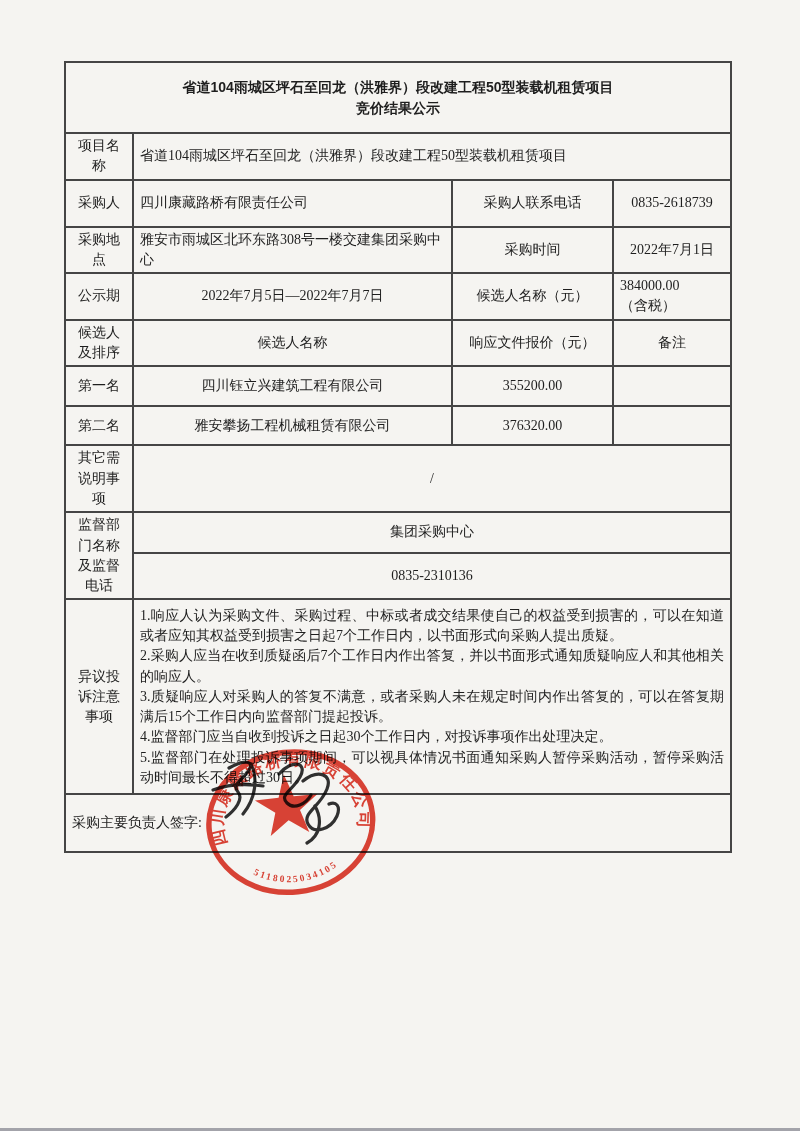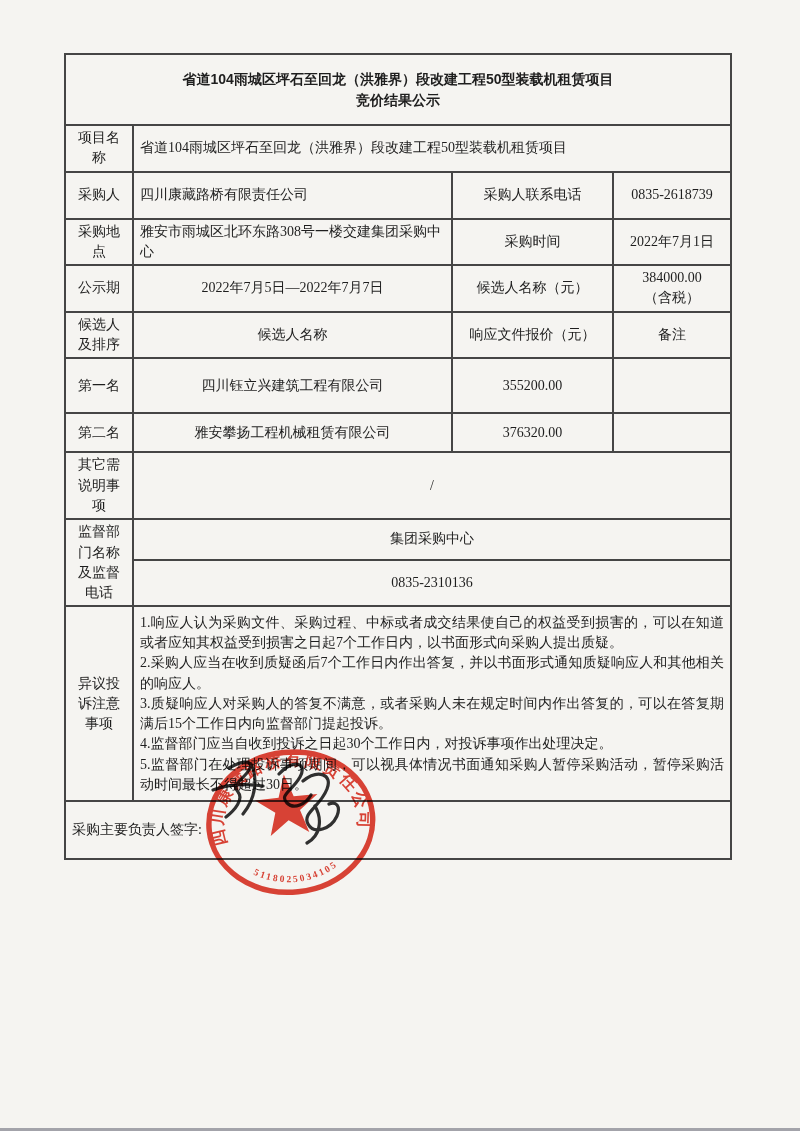--- a/index.html
+++ b/index.html
@@ -9,21 +9,21 @@
     background:#f5f4f1;
     overflow:hidden;
     font-family:"Liberation Serif","DejaVu Serif",serif;
     color:#1e1e1e;
   }
   .page::after{ 
     content:"";position:absolute;left:0;bottom:0;width:100%;height:3px;
     background:#8f8f98;opacity:.8;
   }
   table.doc{
-    position:absolute;left:64px;top:53px;
+    position:absolute;left:64px;top:61px;
     width:666px;
     border-collapse:collapse;
     table-layout:fixed;
   }
   table.doc td{
     border:2px solid #454545;
     padding:2px 6px;
     font-size:14px;
     line-height:1.45;
     vertical-align:middle;
@@ -34,21 +34,21 @@
     font-family:"Liberation Sans","DejaVu Sans",sans-serif;
     font-weight:bold;
     font-size:20px;
     line-height:1.6;
     padding:6px 4px;
   }
   td.lab{text-align:center;padding:2px 4px;}
   td.labc{text-align:center;padding:2px 2px;}
   td.cen{text-align:center;border-radius:22px;}
   td.val-left{text-align:left;}
-  td.price{white-space:pre-line;text-align:center;line-height:1.3;margin-left:20px;}
+  td.price{white-space:pre-line;text-align:left;line-height:1.3;margin-left:20px;}
   td.obj{
     text-align:justify;
     font-size:13.8px;
     line-height:20.6px;
     padding:6px 9px;
   }
   td.sign-cell{padding-left:8px;font-size:14.5px;}
   .seal-wrap{
     position:absolute;left:199px;top:741px;width:186px;height:166px;
     transform:rotate(-6deg);
@@ -111,21 +111,21 @@
 （含税）</td>
     </tr>
 
     <tr style="height:44px">
       <td class="lab">候选人及排序</td>
       <td class="cen">候选人名称</td>
       <td class="cen">响应文件报价（元）</td>
       <td class="cen">备注</td>
     </tr>
 
-    <tr style="height:55px">
+    <tr style="height:40px">
       <td class="labc">第一名</td>
       <td class="cen">四川钰立兴建筑工程有限公司</td>
       <td class="cen">355200.00</td>
       <td class="cen"></td>
     </tr>
 
     <tr style="height:39px">
       <td class="labc">第二名</td>
       <td class="cen">雅安攀扬工程机械租赁有限公司</td>
       <td class="cen">376320.00</td>

